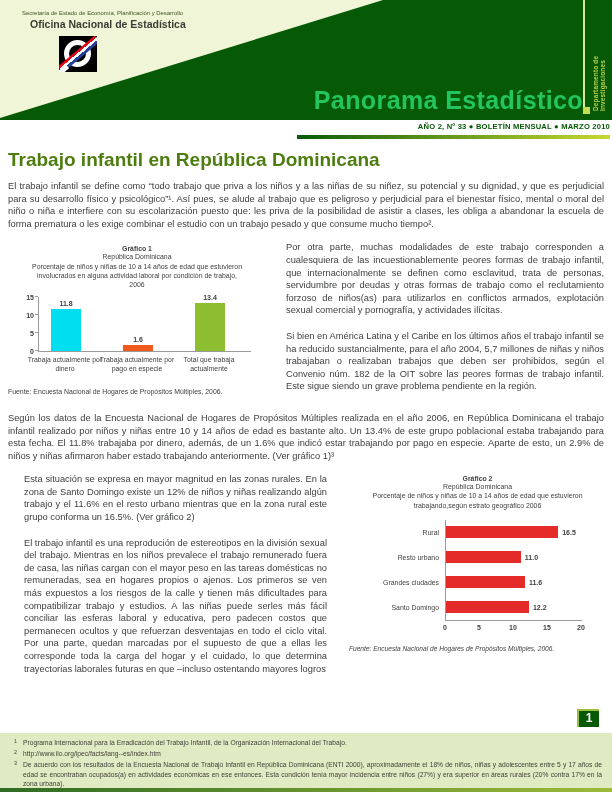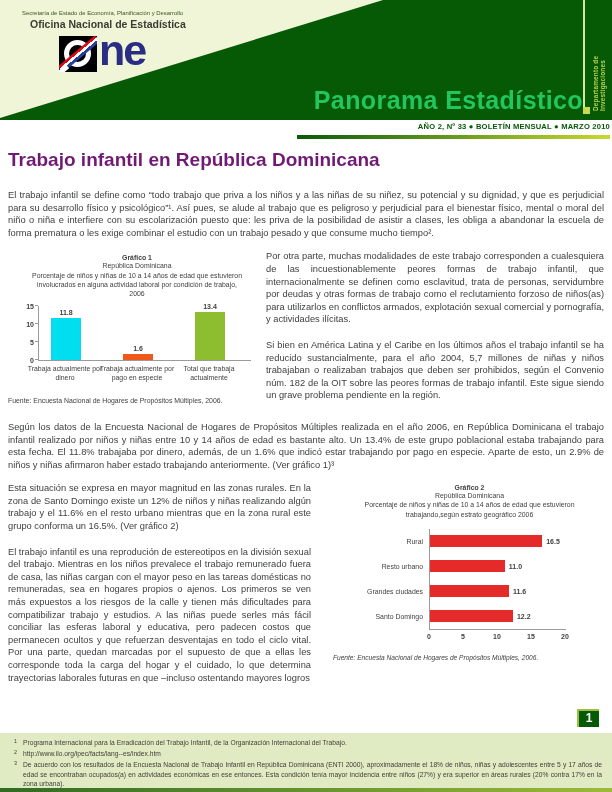--- a/index.html
+++ b/index.html
@@ -27,24 +27,24 @@
   .dept-square{position:absolute;right:22px;top:107px;width:7px;height:7px;background:#C9DB50;}
   .dept-label{position:absolute;right:6px;top:3px;height:108px;writing-mode:vertical-rl;
               transform:rotate(180deg);font-size:6.4px;font-weight:bold;color:#BCD24E;letter-spacing:0.2px;}
   .issue-line{position:absolute;right:2px;top:122px;font-size:7.6px;font-weight:bold;color:#085808;
               letter-spacing:0.2px;}
   .gradient-rule{position:absolute;left:297px;top:135px;width:313px;height:3.5px;
                  background:linear-gradient(to right,#0A5A0A,#C6D92F);}
 
   
   main{position:absolute;left:0;top:141px;width:612px;height:590px;overflow:hidden;}
-  .article-title{margin:8px 8px 18px;font-size:19px;font-weight:bold;color:#701a75;}
+  .article-title{margin:8px 8px 9px;font-size:19px;font-weight:bold;color:#4d7c0f;}
   .para{margin:0 8px 11px;font-size:9.3px;line-height:12.6px;color:#3F4042;text-align:justify;}
-  .cols{display:flex;margin:2px 8px 0;gap:0;}
-  .cols2{display:flex;margin:0 0 0 8px;gap:16px;}
+  .cols{display:flex;margin:2px 8px 0;gap:20px;}
+  .cols2{display:flex;margin:0 0 0 24px;gap:16px;}
   .coltext{flex:1;}
   .coltext .para{margin:0 0 13px;}
   .col-left{width:303px;flex:none;}
   .col-left .para{margin:0 0 13px;}
 
   
   .chart1{width:258px;flex:none;padding-top:4px;}
   .c-title{text-align:center;font-size:6.9px;color:#414042;font-weight:bold;}
   .c-sub{text-align:center;font-size:6.9px;color:#414042;margin:0 auto;line-height:9.2px;}
   .c1-sub-wide{width:232px;}
@@ -94,21 +94,20 @@
   <div class="masthead">
     <div class="pale-triangle"></div>
     <div class="ministry">Secretaría de Estado de Economía, Planificación y Desarrollo</div>
     <div class="office">Oficina Nacional de Estadística</div>
     <div class="logo">
       <div class="logo-box">
         <div class="logo-ring"></div>
         <div class="logo-slash"></div>
         <div class="logo-handle"></div>
       </div>
-      <div class="logo-ne">ne</div>
     </div>
     <div class="banner-title">Panorama Estadístico</div>
     <div class="dept-divider"></div>
     <div class="dept-square"></div>
     <div class="dept-label">Departamento de Investigaciones</div>
   </div>
   <div class="issue-line">AÑO 2, Nº 33  ●  BOLETÍN MENSUAL  ●  MARZO 2010</div>
   <div class="gradient-rule"></div>
 
   <main>

